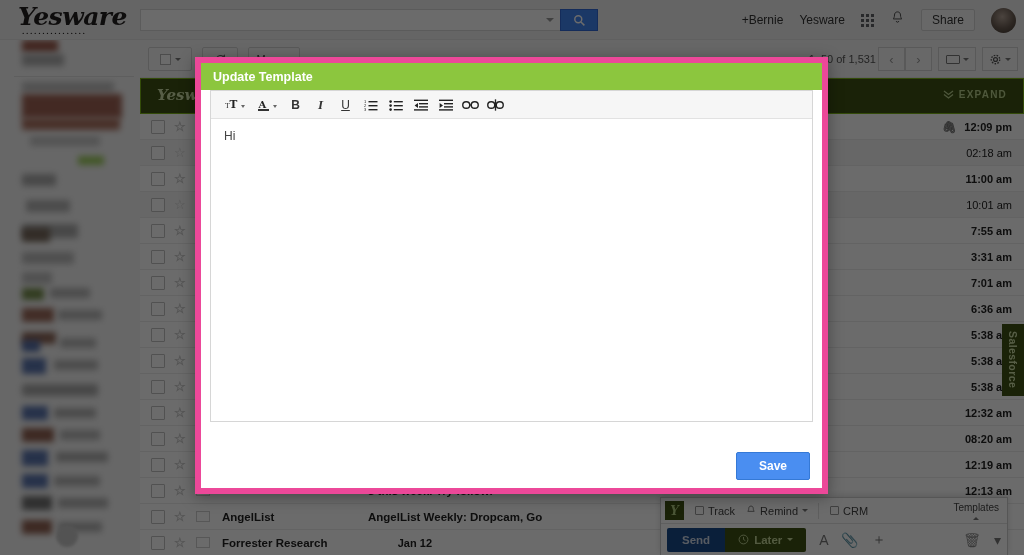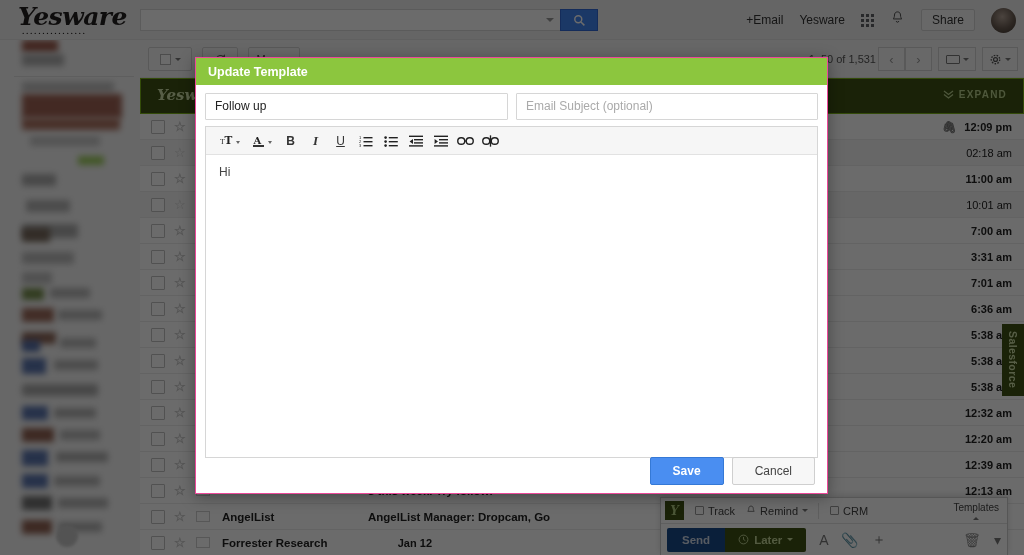--- a/index.html
+++ b/index.html
@@ -200,21 +200,21 @@
     position: absolute; inset: 0;
     background: rgba(0,0,0,0.58);
     z-index: 40;
   }
 
   
   #modal {
     position: absolute; left: 195px; top: 57px;
     width: 633px; height: 437px;
     background: #ffffff;
-    border: 1px solid #ec4899;
+    border: 6px solid #ec4899;
     z-index: 50;
     box-shadow: 0 3px 14px rgba(0,0,0,.35);
   }
   .modal-head {
     height: 27px; background: #8cc63e;
     display: flex; align-items: center;
   }
   .modal-title {
     margin-left: 12px; color: #fff; font-size: 12.5px; font-weight: bold;
   }
@@ -277,21 +277,21 @@
         <div class="gm-search-caret"></div>
       </div>
       <div class="gm-search-btn">
         <svg viewBox="0 0 16 16">
           <circle cx="6.5" cy="6.5" r="4.3" fill="none" stroke="#fff" stroke-width="1.8"></circle>
           <line x1="9.8" y1="9.8" x2="14" y2="14" stroke="#fff" stroke-width="1.8"></line>
         </svg>
       </div>
 
       <div class="gm-nav">
-        <span class="gm-nav-link">+Email</span>
+        <span class="gm-nav-link">+Bernie</span>
         <span class="gm-nav-link">Yesware</span>
         <span class="gm-grid">
           <i></i>
             <i></i>
             <i></i>
             <i></i>
             <i></i>
             <i></i>
             <i></i>
             <i></i>
@@ -431,21 +431,21 @@
             <span class="mr-attach"></span>
             <span class="mr-time">10:01 am</span>
           </div>
           <div class="mail-row unread">
             <span class="mr-check"></span>
             <span class="mr-star">☆</span>
             <span class="mr-label flag"></span>
             <span class="mr-sender"></span>
             <span class="mr-subject">lready almost half</span>
             <span class="mr-attach"></span>
-            <span class="mr-time">7:00 am</span>
+            <span class="mr-time">7:55 am</span>
           </div>
           <div class="mail-row unread">
             <span class="mr-check"></span>
             <span class="mr-star">☆</span>
             <span class="mr-label empty"></span>
             <span class="mr-sender"></span>
             <span class="mr-subject">tent ad_choices Marke</span>
             <span class="mr-attach"></span>
             <span class="mr-time">3:31 am</span>
           </div>
@@ -503,46 +503,46 @@
             <span class="mr-attach"></span>
             <span class="mr-time">12:32 am</span>
           </div>
           <div class="mail-row unread">
             <span class="mr-check"></span>
             <span class="mr-star">☆</span>
             <span class="mr-label empty"></span>
             <span class="mr-sender"></span>
             <span class="mr-subject">4 (+1.40% WoW)</span>
             <span class="mr-attach"></span>
-            <span class="mr-time">12:20 am</span>
+            <span class="mr-time">08:20 am</span>
           </div>
           <div class="mail-row unread">
             <span class="mr-check"></span>
             <span class="mr-star">☆</span>
             <span class="mr-label empty"></span>
             <span class="mr-sender"></span>
             <span class="mr-subject">py! @the1Elaine Int'l</span>
             <span class="mr-attach"></span>
-            <span class="mr-time">12:39 am</span>
+            <span class="mr-time">12:19 am</span>
           </div>
           <div class="mail-row unread">
             <span class="mr-check"></span>
             <span class="mr-star">☆</span>
             <span class="mr-label empty"></span>
             <span class="mr-sender"></span>
             <span class="mr-subject">s this week. Try followi</span>
             <span class="mr-attach"></span>
             <span class="mr-time">12:13 am</span>
           </div>
           <div class="mail-row unread">
             <span class="mr-check"></span>
             <span class="mr-star">☆</span>
             <span class="mr-label empty"></span>
             <span class="mr-sender">AngelList</span>
-            <span class="mr-subject">AngelList Manager: Dropcam, Go</span>
+            <span class="mr-subject">AngelList Weekly: Dropcam, Go</span>
             <span class="mr-attach"></span>
             <span class="mr-time"></span>
           </div>
           <div class="mail-row unread">
             <span class="mr-check"></span>
             <span class="mr-star">☆</span>
             <span class="mr-label empty"></span>
             <span class="mr-sender">Forrester Research</span>
             <span class="mr-attach"></span>
             <span class="mr-time">Jan 12</span>
@@ -596,24 +596,20 @@
     </div>
   </div>
 
   <div id="dim"></div>
 
   <div id="modal">
     <div class="modal-head">
       <span class="modal-title">Update Template</span>
     </div>
 
-    <div class="modal-fields">
-      <div class="fld name" title="Template Name">Follow up</div>
-      <div class="fld subject">Email Subject (optional)</div>
-    </div>
 
     <div class="editor-wrap">
       <div class="editor-toolbar">
 
         <div class="tb wide">
           <svg width="14" height="13" viewBox="0 0 16 14">
             <text x="0" y="11" font-family="DejaVu Serif, serif" font-size="8" fill="#222">T</text>
             <text x="5" y="11" font-family="DejaVu Serif, serif" font-size="12" font-weight="bold" fill="#222">T</text>
           </svg>
           <span class="tcaret"></span>
@@ -695,16 +691,15 @@
             <line x1="9" y1="0" x2="9" y2="12" stroke="#222" stroke-width="1.4"></line>
           </svg>
         </div>
       </div>
 
       <div class="editor-body">Hi</div>
     </div>
 
     <div class="modal-footer">
       <span class="btn save">Save</span>
-      <span class="btn cancel">Cancel</span>
     </div>
   </div>
 </div>
 
 </body></html>

